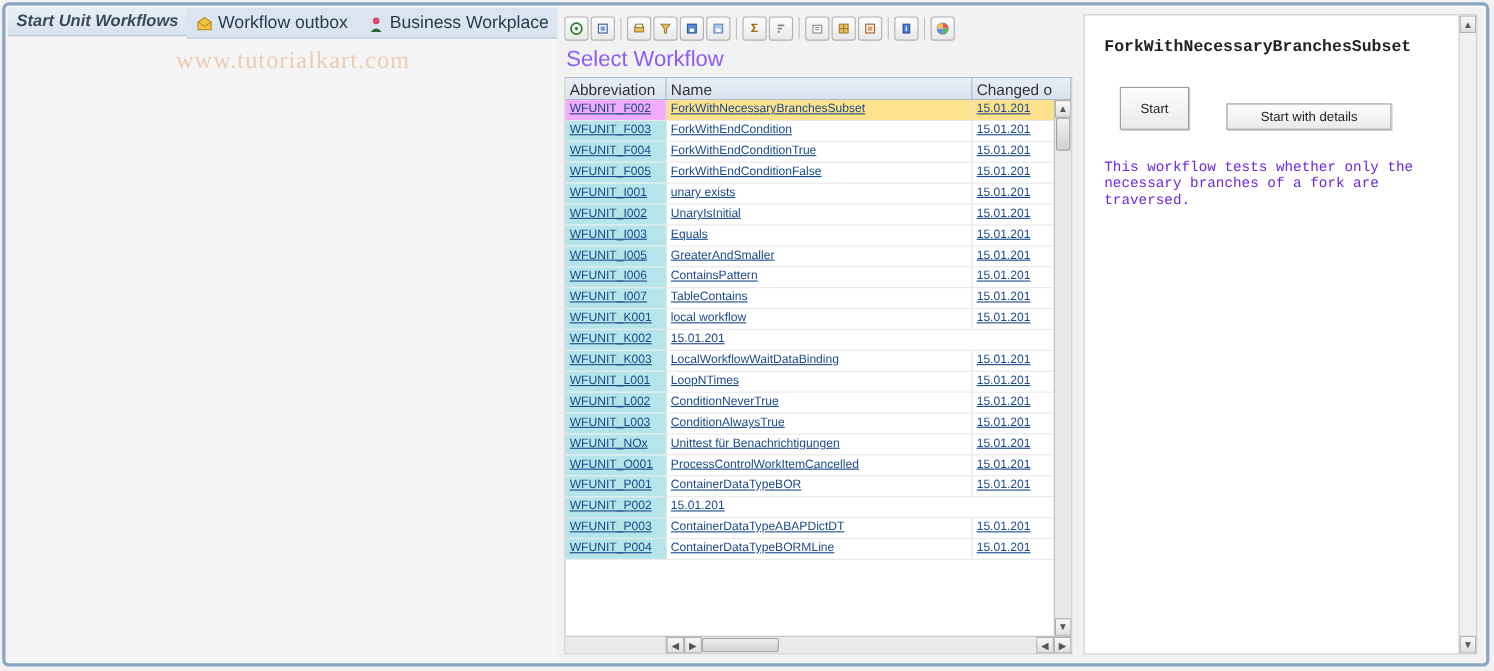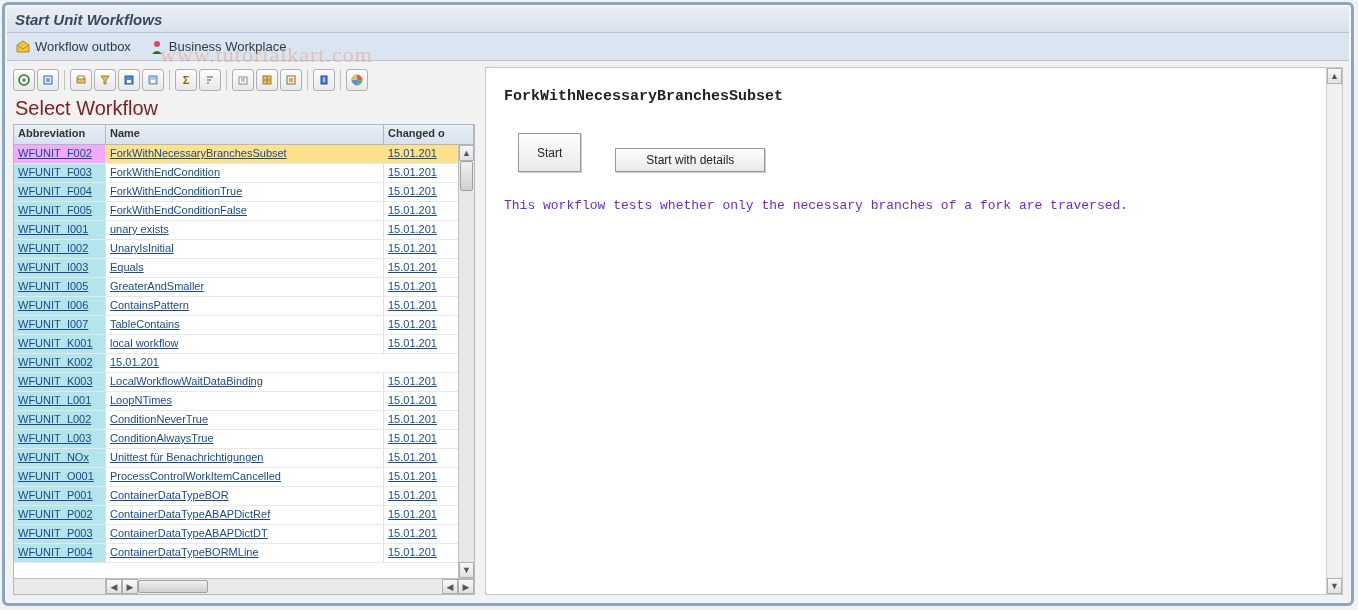--- a/index.html
+++ b/index.html
@@ -14,21 +14,21 @@
     }
     .outer-frame {
       border: 3px solid #8ba6c4;
       border-radius: 6px;
       width: 1352px;
       height: 604px;
       margin: 2px;
       background: #f5f5f5;
       padding: 2px;
       display: flex;
-      flex-direction: column;
+      flex-direction: row;
     }
     .title-bar {
       background: linear-gradient(to bottom, #e8eef5, #d8e2ee);
       border-bottom: 1px solid #b5c5d8;
       padding: 4px 8px;
       height: 26px;
       display: flex;
       align-items: center;
     }
     .title-text {
@@ -41,25 +41,25 @@
       background: #dbe5f1;
       border-bottom: 1px solid #b5c5d8;
       height: 28px;
       display: flex;
       align-items: center;
       padding: 0 8px;
       gap: 18px;
     }
     .menu-item {
       display: flex;
-      align-items: center;
+      align-items: flex-end;
       gap: 4px;
       color: #2a3a4c;
       cursor: pointer;
-      font-size: 13px;
+      font-size: 16px;
     }
     .menu-item .mi-icon {
       width: 16px; height: 16px;
       display: inline-flex;
       align-items: center;
       justify-content: center;
     }
     .content-area {
       flex: 1;
       display: flex;
@@ -93,46 +93,45 @@
       font-size: 11px;
     }
     .tb-sep {
       width: 1px;
       height: 20px;
       background: #c0c0c0;
       margin: 0 3px;
     }
     .panel-heading {
       font-size: 20px;
-      color: #7f1d1d;
+      color: #8b5cf6;
       padding: 2px 2px 4px 2px;
     }
     .grid {
       flex: 1;
       border: 1px solid #b0b8c0;
       display: flex;
       flex-direction: column;
       overflow: hidden;
       background: #fff;
     }
     .grid-header {
       display: flex;
       background: linear-gradient(to bottom, #e8eef5, #d8e2ee);
       border-bottom: 1px solid #b0b8c0;
       height: 20px;
       flex-shrink: 0;
     }
     .gh-cell {
       border-right: 1px solid #b0b8c0;
       padding: 2px 4px;
-      font-size: 11px;
+      font-size: 14px;
       color: #333;
       white-space: nowrap;
       overflow: hidden;
-      font-weight: bold;
     }
     .col-abbrev { width: 92px; }
     .col-name { width: 278px; }
     .col-changed { width: 62px; flex: 1; }
     .grid-body {
       flex: 1;
       overflow: hidden;
       position: relative;
     }
     .grid-rows {
@@ -497,21 +496,20 @@
                 <div class="gc col-name"><a>ProcessControlWorkItemCancelled</a></div>
                 <div class="gc col-changed"><a>15.01.201</a></div>
               </div>
               <div class="grid-row">
                 <div class="gc col-abbrev"><a>WFUNIT_P001</a></div>
                 <div class="gc col-name"><a>ContainerDataTypeBOR</a></div>
                 <div class="gc col-changed"><a>15.01.201</a></div>
               </div>
               <div class="grid-row">
                 <div class="gc col-abbrev"><a>WFUNIT_P002</a></div>
-                <div class="gc col-name"><a>ContainerDataTypeABAPDictRef</a></div>
                 <div class="gc col-changed"><a>15.01.201</a></div>
               </div>
               <div class="grid-row">
                 <div class="gc col-abbrev"><a>WFUNIT_P003</a></div>
                 <div class="gc col-name"><a>ContainerDataTypeABAPDictDT</a></div>
                 <div class="gc col-changed"><a>15.01.201</a></div>
               </div>
               <div class="grid-row">
                 <div class="gc col-abbrev"><a>WFUNIT_P004</a></div>
                 <div class="gc col-name"><a>ContainerDataTypeBORMLine</a></div>

